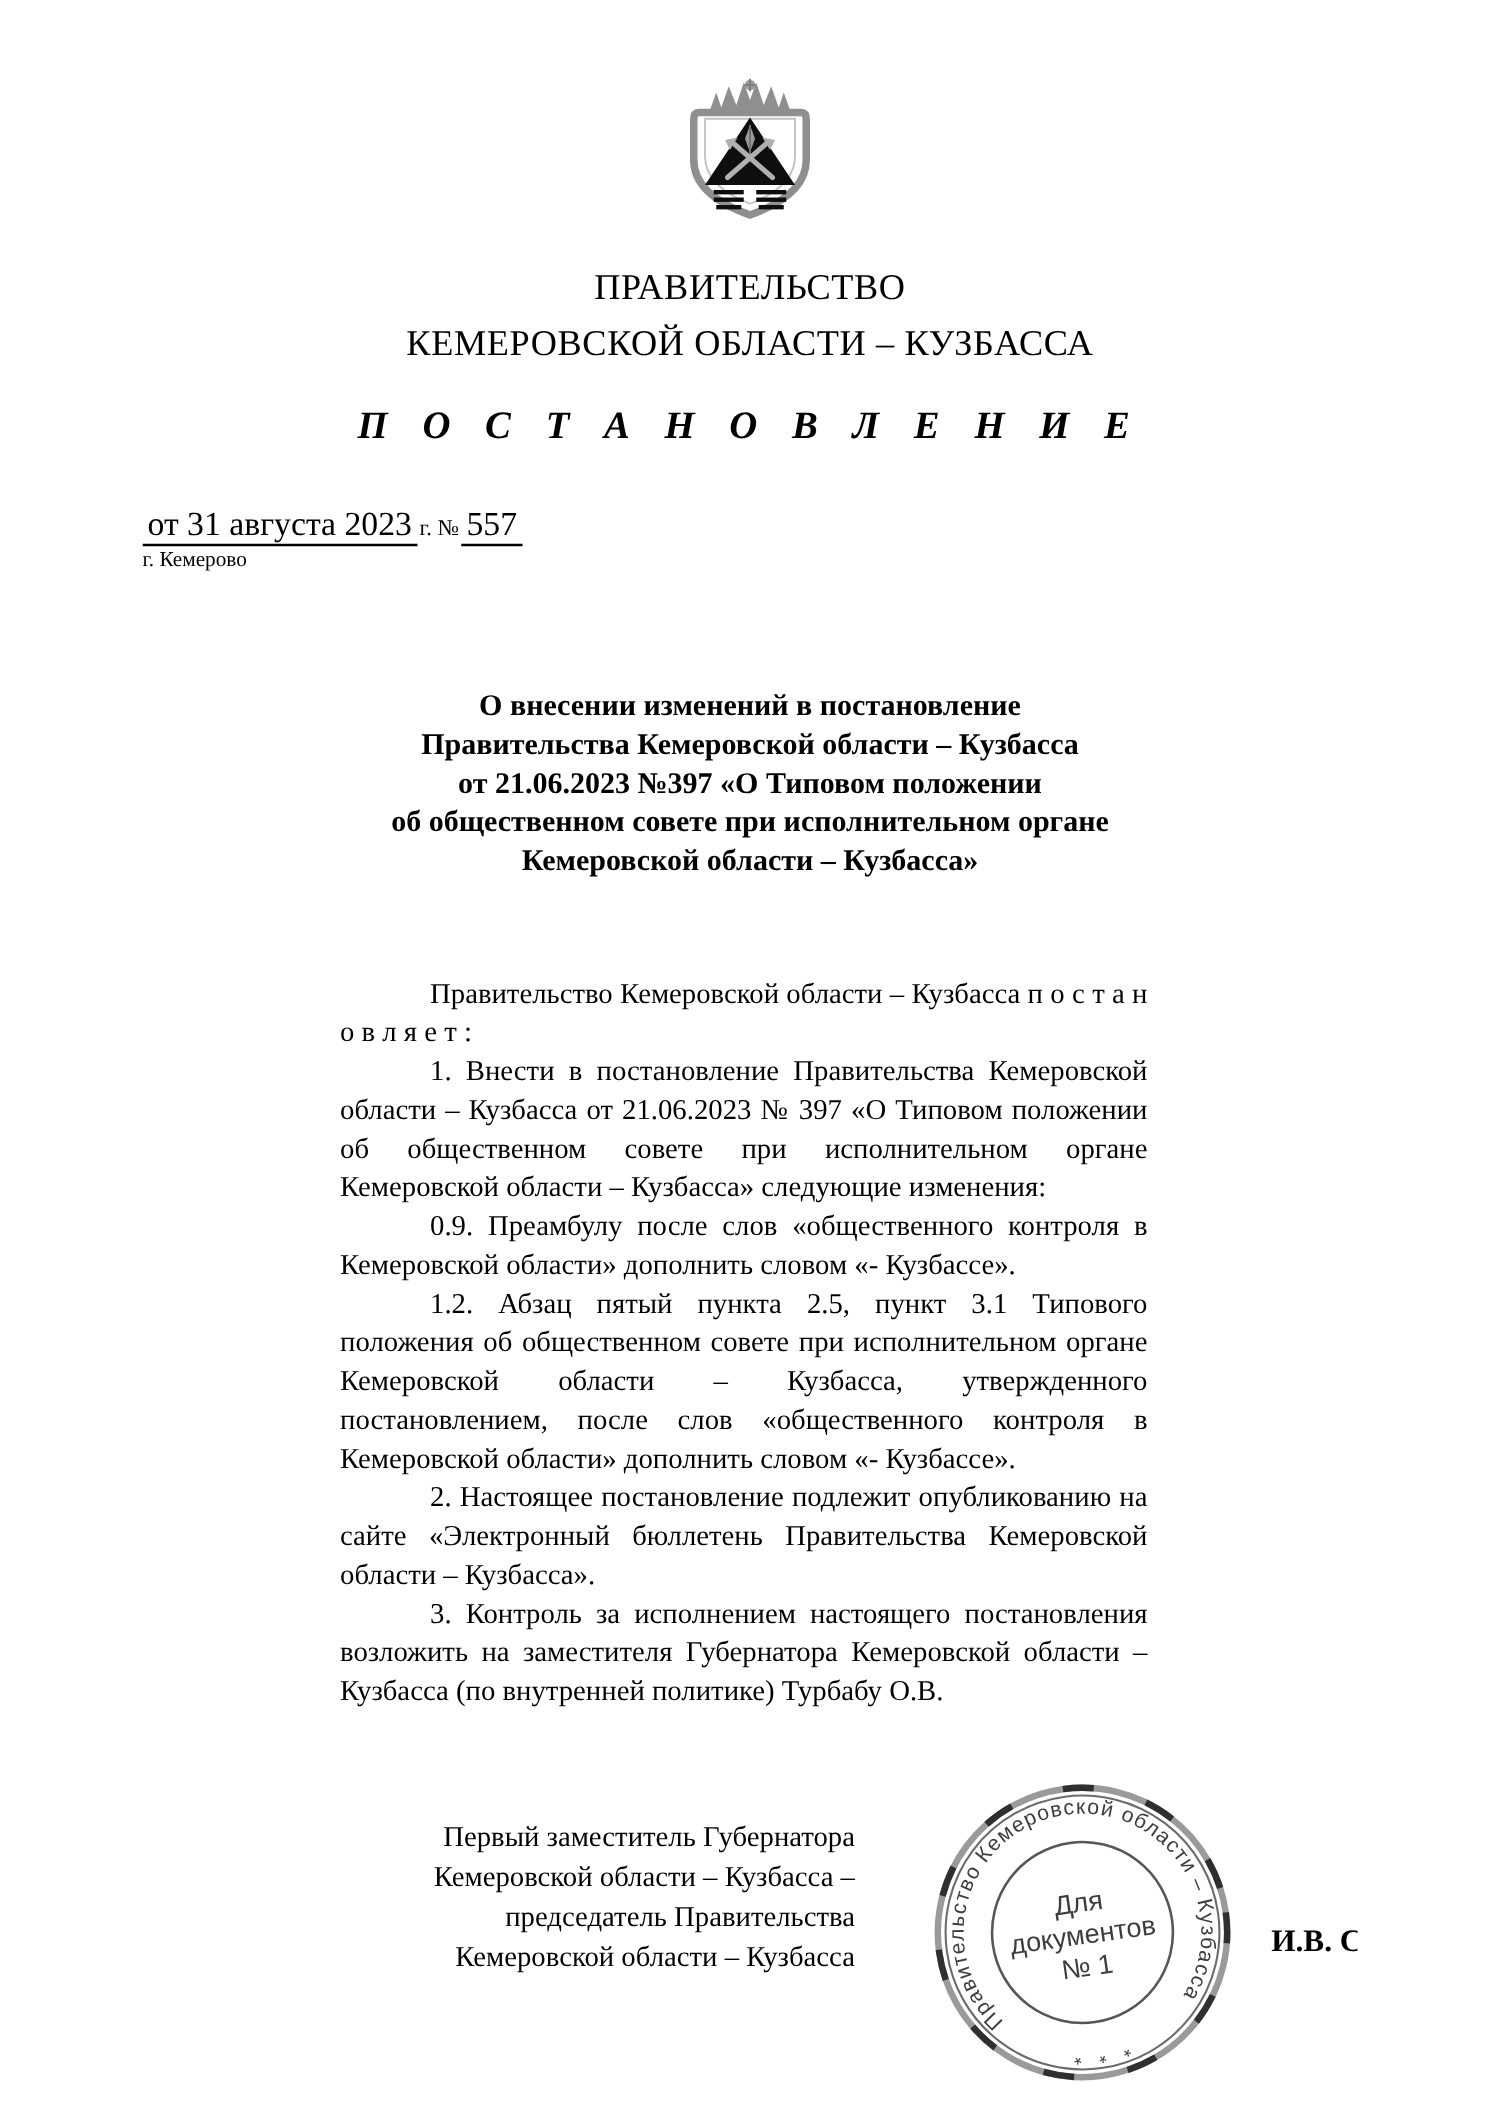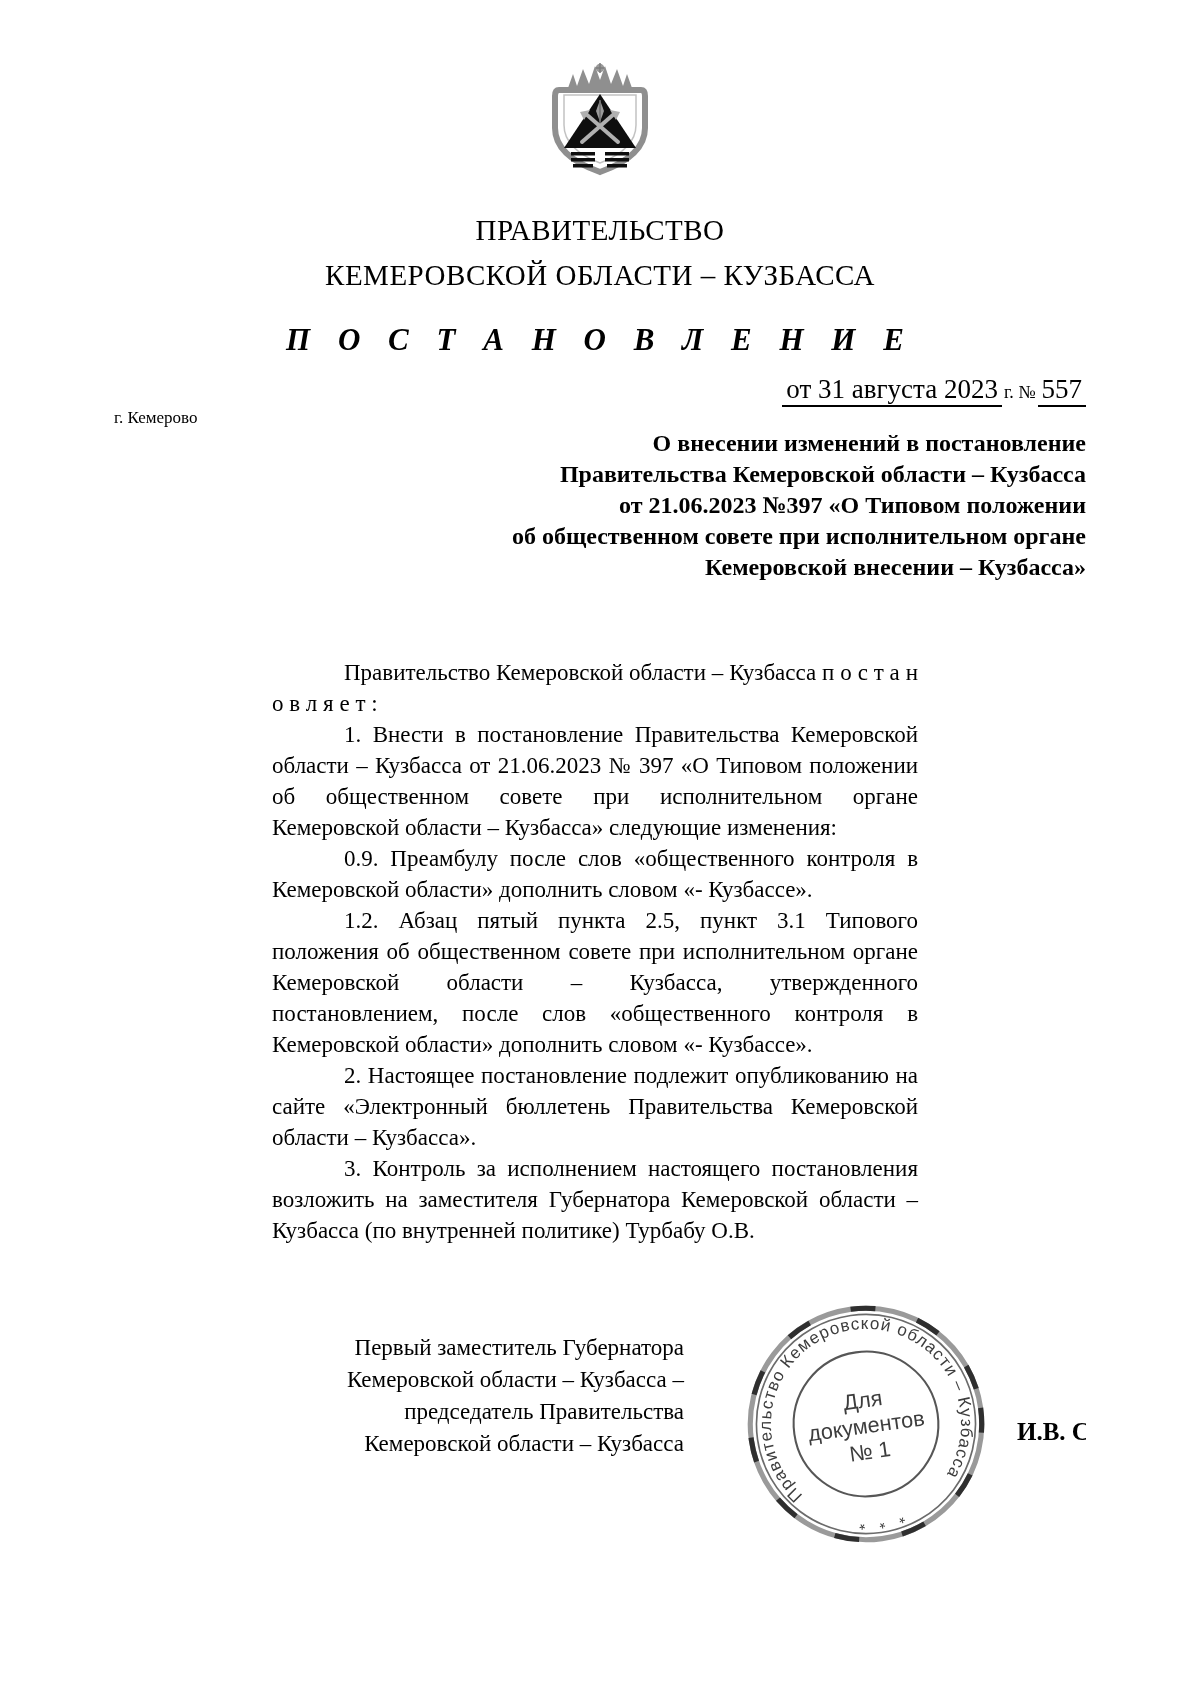--- a/index.html
+++ b/index.html
@@ -10,25 +10,25 @@
     margin:0 auto;
     background:#ffffff;
     color:#000;
     font-family:"Liberation Serif","DejaVu Serif",serif;
     overflow:hidden;
   }
   .emblem{width:120px;margin:60px auto 0;}
   .emblem svg{display:block;width:120px;height:116px;}
   .org{margin-top:32px;text-align:center;font-size:29px;line-height:45px;letter-spacing:.5px;}
   .doc-type{margin-top:24px;text-align:center;font-size:31px;font-weight:bold;letter-spacing:10px;font-style:italic;}
-  .date-line{margin-top:16px;text-align:right;font-size:27px;}
+  .date-line{margin-top:46px;text-align:left;font-size:27px;}
   .date-line .u{border-bottom:2px solid #000;padding:0 4px 1px 4px;}
   .date-line .mid{font-size:18px;padding:0 2px;}
   .city{margin-top:3px;text-align:left;font-size:17px;}
-  .title{text-align:right;font-weight:bold;font-size:24px;line-height:31px;}
+  .title{margin-top:92px;text-align:center;font-weight:bold;font-size:24px;line-height:31px;}
   .body-text{margin:74px 168px 0 158px;font-size:23px;line-height:31px;text-align:justify;}
   .body-text p{margin:0;text-indent:72px;}
   .sig-area{position:relative;margin-top:86px;height:300px;}
   .sig-position{position:absolute;left:138px;top:0;width:432px;text-align:right;font-size:23px;line-height:32px;}
   .stamp{position:absolute;left:628px;top:-32px;width:248px;height:248px;}
   .stamp svg{display:block;width:248px;height:248px;}
   .sig-name{position:absolute;left:903px;top:86px;font-size:25px;white-space:nowrap;font-weight:bold;}
 </style>
 </head>
 <body>
@@ -85,21 +85,21 @@
   <div class="date-line">
     <span class="u">от 31 августа 2023</span><span class="mid">г. №</span><span class="u">557</span>
   </div>
   <div class="city">г. Кемерово</div>
 
   <div class="title">
     <div>О внесении изменений в постановление</div>
     <div>Правительства Кемеровской области – Кузбасса</div>
     <div>от 21.06.2023 №397 «О Типовом положении</div>
     <div>об общественном совете при исполнительном органе</div>
-    <div>Кемеровской внесении – Кузбасса»</div>
+    <div>Кемеровской области – Кузбасса»</div>
   </div>
 
   <div class="body-text">
     <p>Правительство Кемеровской области – Кузбасса п о с т а н о в л я е т :</p>
     <p>1. Внести в постановление Правительства Кемеровской области – Кузбасса от 21.06.2023 № 397 «О Типовом положении об общественном совете при исполнительном органе Кемеровской области – Кузбасса» следующие изменения:</p>
     <p>0.9. Преамбулу после слов «общественного контроля в Кемеровской области» дополнить словом «- Кузбассе».</p>
     <p>1.2. Абзац пятый пункта 2.5, пункт 3.1 Типового положения об общественном совете при исполнительном органе Кемеровской области – Кузбасса, утвержденного постановлением, после слов «общественного контроля в Кемеровской области» дополнить словом «- Кузбассе».</p>
     <p>2. Настоящее постановление подлежит опубликованию на сайте «Электронный бюллетень Правительства Кемеровской области – Кузбасса».</p>
     <p>3. Контроль за исполнением настоящего постановления возложить на заместителя Губернатора Кемеровской области – Кузбасса (по внутренней политике) Турбабу О.В.</p>
   </div>

